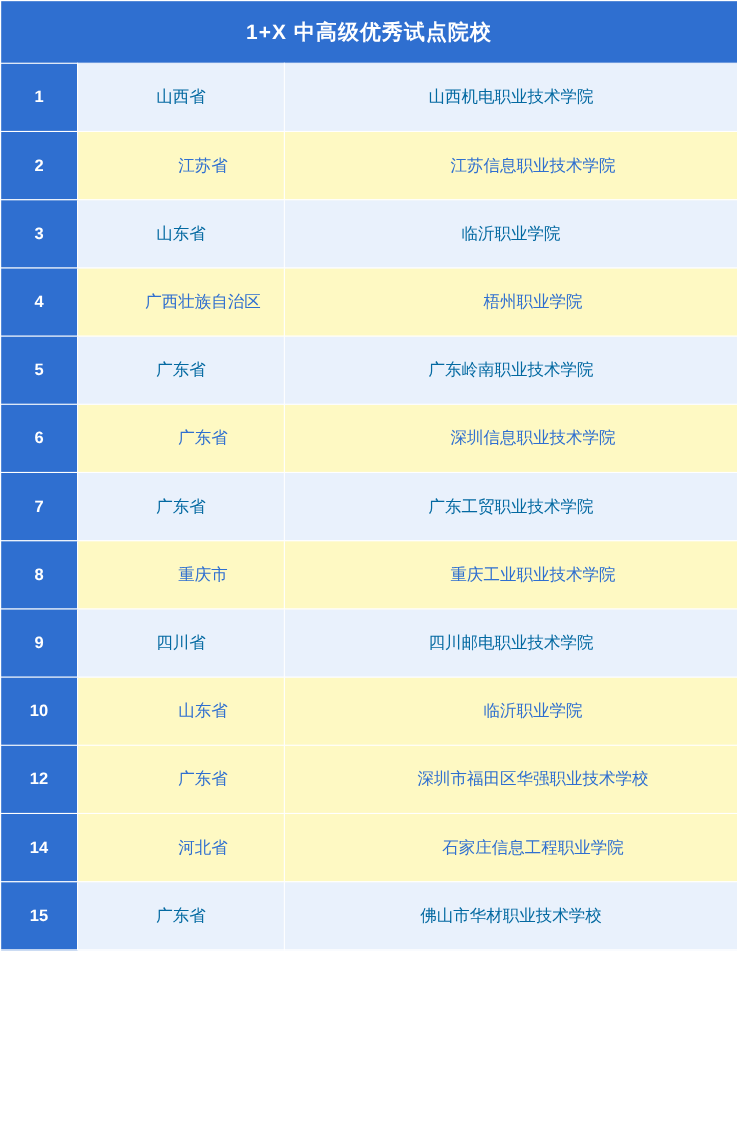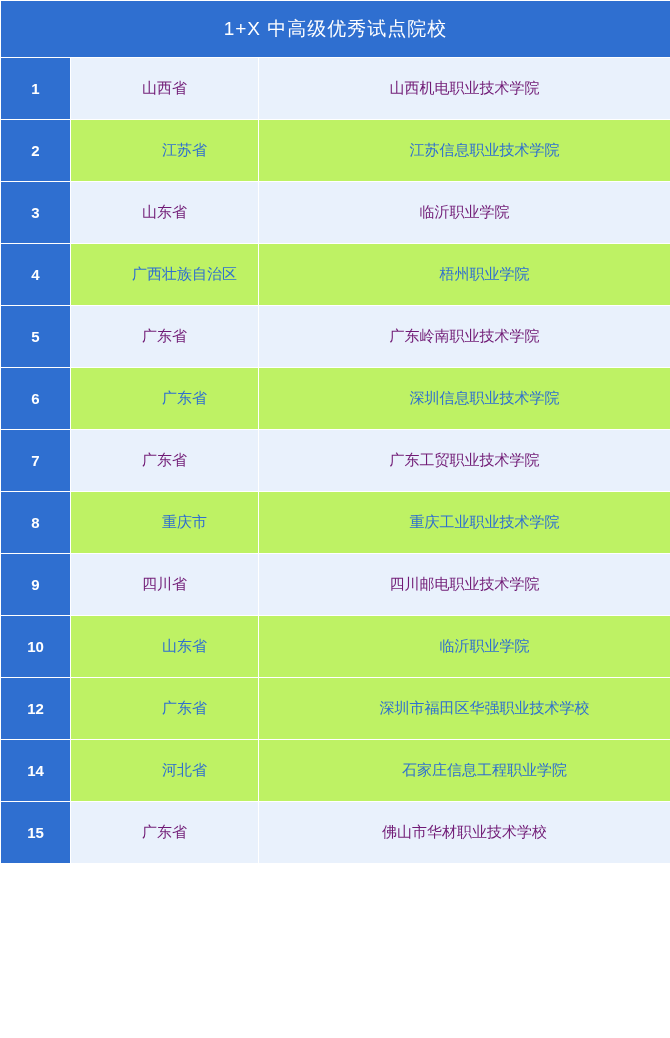--- a/index.html
+++ b/index.html
@@ -27,21 +27,21 @@
   }
   table.grid td, table.grid th {
     border: 1px solid #ffffff;
     padding: 0;
     margin: 0;
   }
   .title-row td {
     background: #2f6fd0;
     color: #ffffff;
     font-size: 19px;
-    font-weight: normal;
+    font-weight: bold;
     text-align: center;
     height: 56px;
     letter-spacing: 1px;
   }
   .head-row td {
     background: #e8f0fb;
     color: #1a4e9c;
     font-size: 16px;
     font-weight: bold;
     text-align: center;
@@ -56,25 +56,25 @@
     text-align: center;
     font-size: 15px;
   }
   .cell-idx {
     background: #2f6fd0;
     color: #ffffff;
     font-weight: bold;
     font-size: 16px;
   }
   .cell-prov, .cell-school {
-    color: #701a75;
+    color: #0369a1;
     font-size: 15.5px;
   }
   .row-a .cell-prov, .row-a .cell-school { background: #e9f1fc; }
-  .row-b .cell-prov, .row-b .cell-school { background: #bef264; padding-left: 40px; }
+  .row-b .cell-prov, .row-b .cell-school { background: #fef9c3; padding-left: 40px; }
   .row-a.strong .cell-prov, .row-a.strong .cell-school,
   .row-b.strong .cell-prov, .row-b.strong .cell-school { color: #2f6fd0; }
 </style>
 </head>
 <body>
 
 <div class="sheet">
   <table class="grid">
     <colgroup>
       <col class="col-idx">

